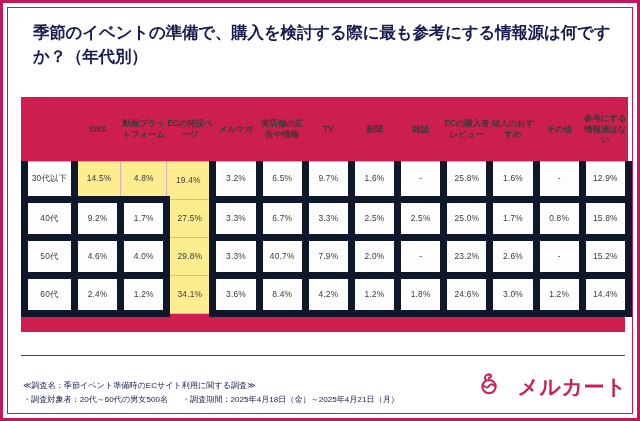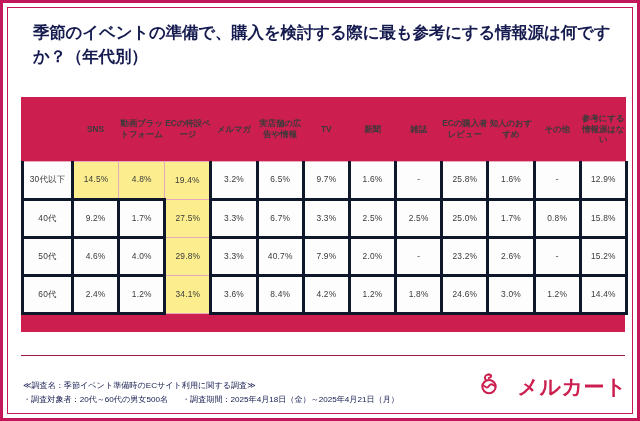--- a/index.html
+++ b/index.html
@@ -86,21 +86,21 @@
     border: none;
     font-size: 8.3px;
     padding: 0 2px;
     box-sizing: border-box;
   }
   thead th.corner-head {
     background: #cc1f4f;
   }
   tbody td {
     background: #fdfdfd;
-    border: 3px solid #0f172a;
+    border: 7px solid #0f172a;
     height: 38px;
     box-sizing: border-box;
     font-size: 9.2px;
     color: #444444;
     letter-spacing: 0.2px;
   }
   tbody td.row-label {
     font-size: 8.4px;
     color: #3a3a3a;
     font-weight: normal;

